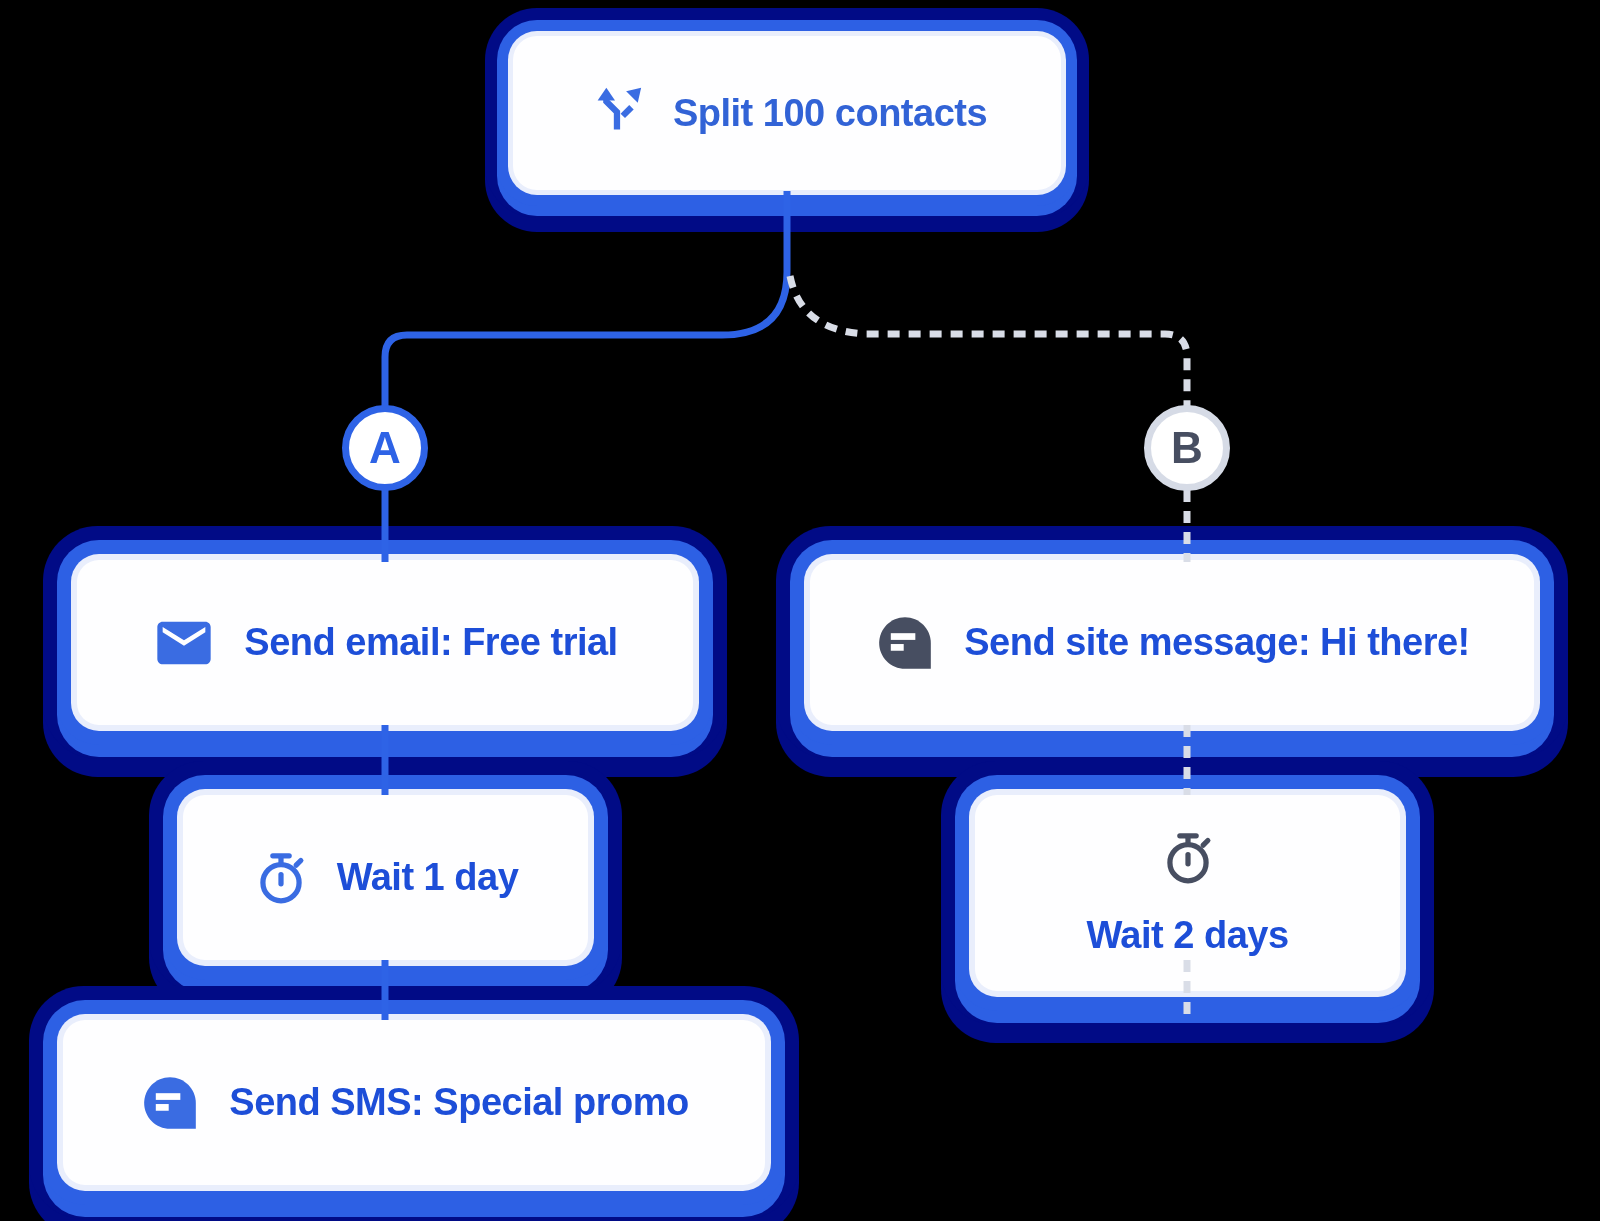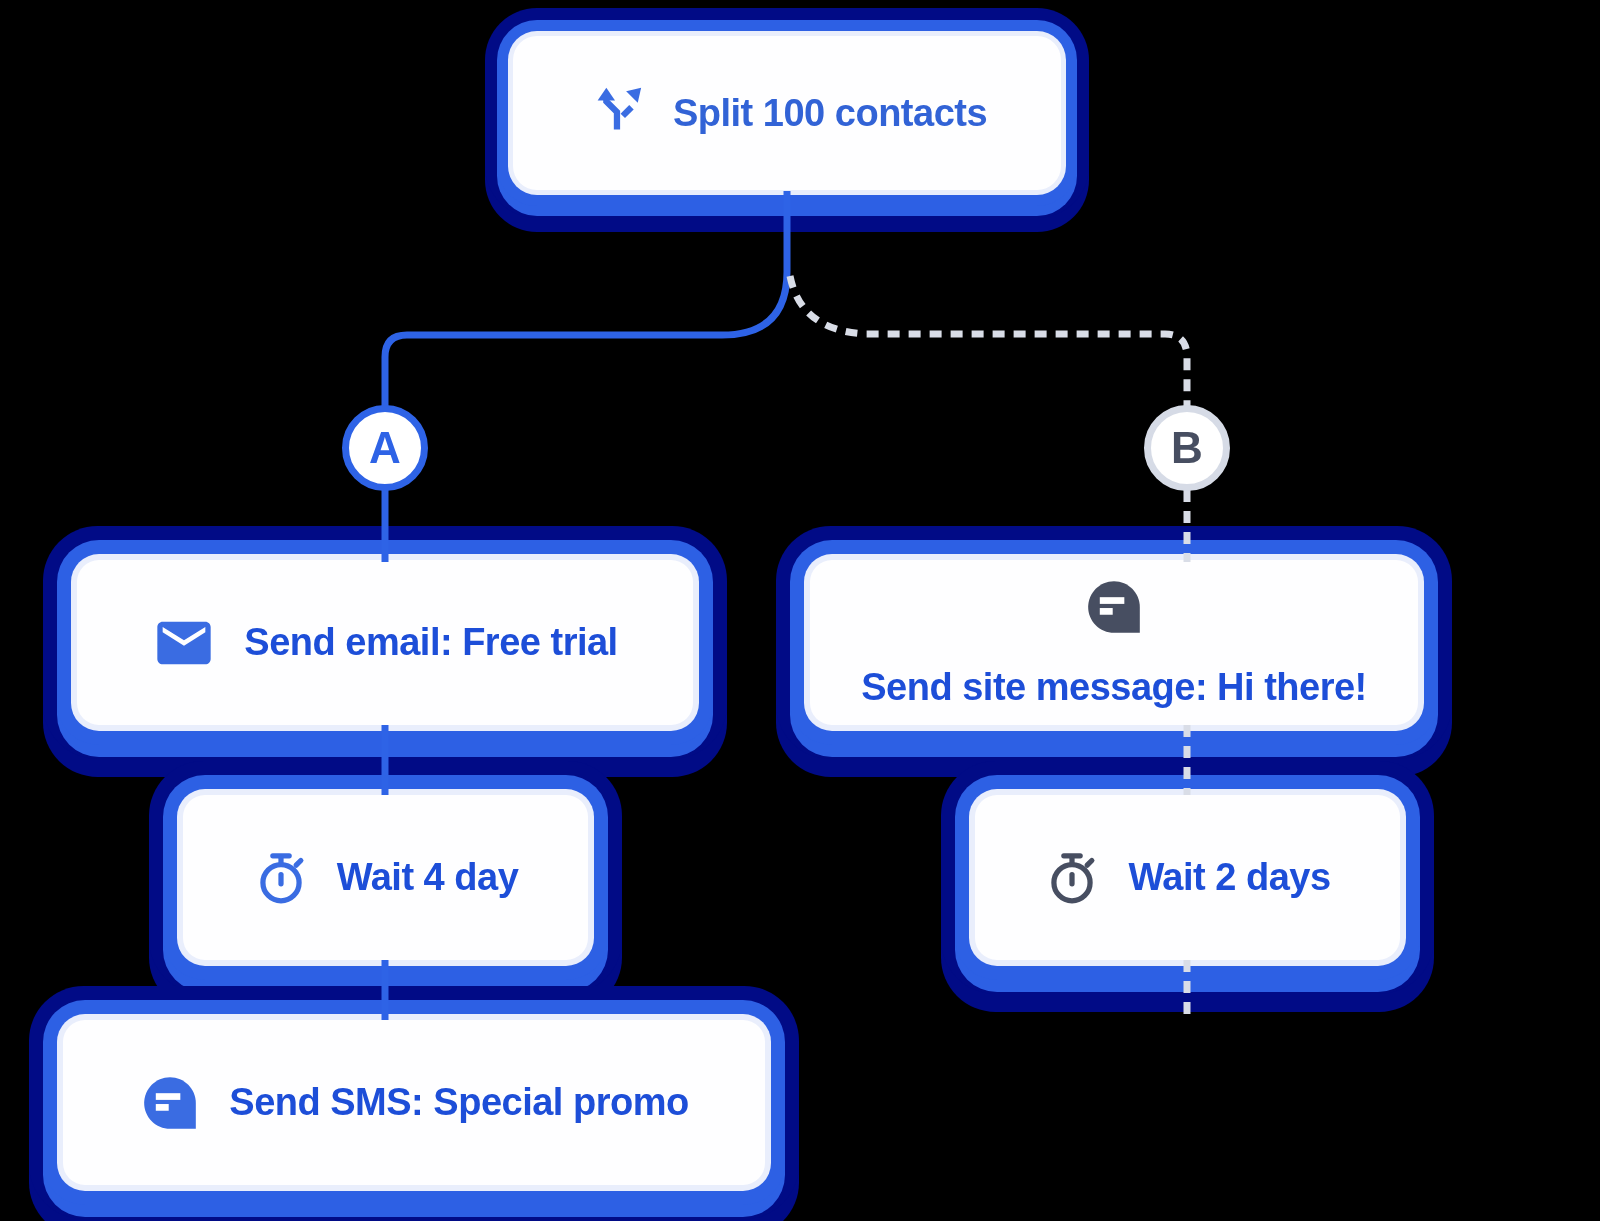--- a/index.html
+++ b/index.html
@@ -28,22 +28,22 @@
       0 0 0 5px #e9eefc,
       0 0 0 16px #2d60e4,
       0 10px 0 16px #2d60e4,
       0 0 0 28px #010b86,
       0 14px 0 28px #010b86;
   }
   .n-top{left:513px;top:36px;width:548px;height:154px;}
   .n-a1{left:77px;top:560px;width:616px;height:165px;}
   .n-a2{left:183px;top:795px;width:405px;height:165px;}
   .n-a3{left:35px;top:1020px;width:702px;height:165px;margin-left:28px;}
-  .n-b1{left:810px;top:560px;width:608px;height:165px;flex-direction:column;}
-  .n-b2{left:975px;top:795px;width:425px;height:165px;}
+  .n-b1{left:810px;top:560px;width:724px;height:165px;}
+  .n-b2{left:975px;top:795px;width:425px;height:196px;flex-direction:column;}
   .n-b3{left:818px;top:1020px;width:697px;height:165px;}
   .label{
     font-size:38px;font-weight:bold;color:#1d4ed8;letter-spacing:-0.5px;white-space:nowrap;
   }
   .n-top .label{color:#3263d6;}
   .ic{display:block;}
   .ic-blue{color:#3a6ce2;}
   .ic-dark{color:#474e61;}
   .ic-split{width:58px;height:58px;color:#3a6ce2;}
   .ic-mail{width:64px;height:64px;}
@@ -103,21 +103,21 @@
   <div class="node n-a2">
     <svg class="ic ic-timer ic-blue" viewBox="0 0 48 48">
       <g fill="none" stroke="currentColor" stroke-width="4.5" stroke-linecap="round">
         <line x1="17" y1="5" x2="31" y2="5"></line>
         <line x1="24" y1="7" x2="24" y2="11"></line>
         <line x1="37" y1="13" x2="41" y2="9"></line>
         <circle cx="24" cy="28" r="15.5"></circle>
         <line x1="24" y1="21" x2="24" y2="29"></line>
       </g>
     </svg>
-    <span class="label">Wait 4 day</span>
+    <span class="label">Wait 1 day</span>
   </div>
 
   <div class="node n-a3">
     <svg class="ic ic-bubble ic-blue" viewBox="0 0 24 24">
       <path fill="currentColor" d="M12 2C6.48 2 2 6.48 2 12s4.48 10 10 10h10V12c0-5.52-4.48-10-10-10z"></path>
       <rect x="6.5" y="8.2" width="9.5" height="2.6" fill="#ffffff"></rect>
       <rect x="6.5" y="12.4" width="5" height="2.6" fill="#ffffff"></rect>
     </svg>
     <span class="label">Send SMS: Special promo</span>
   </div>

